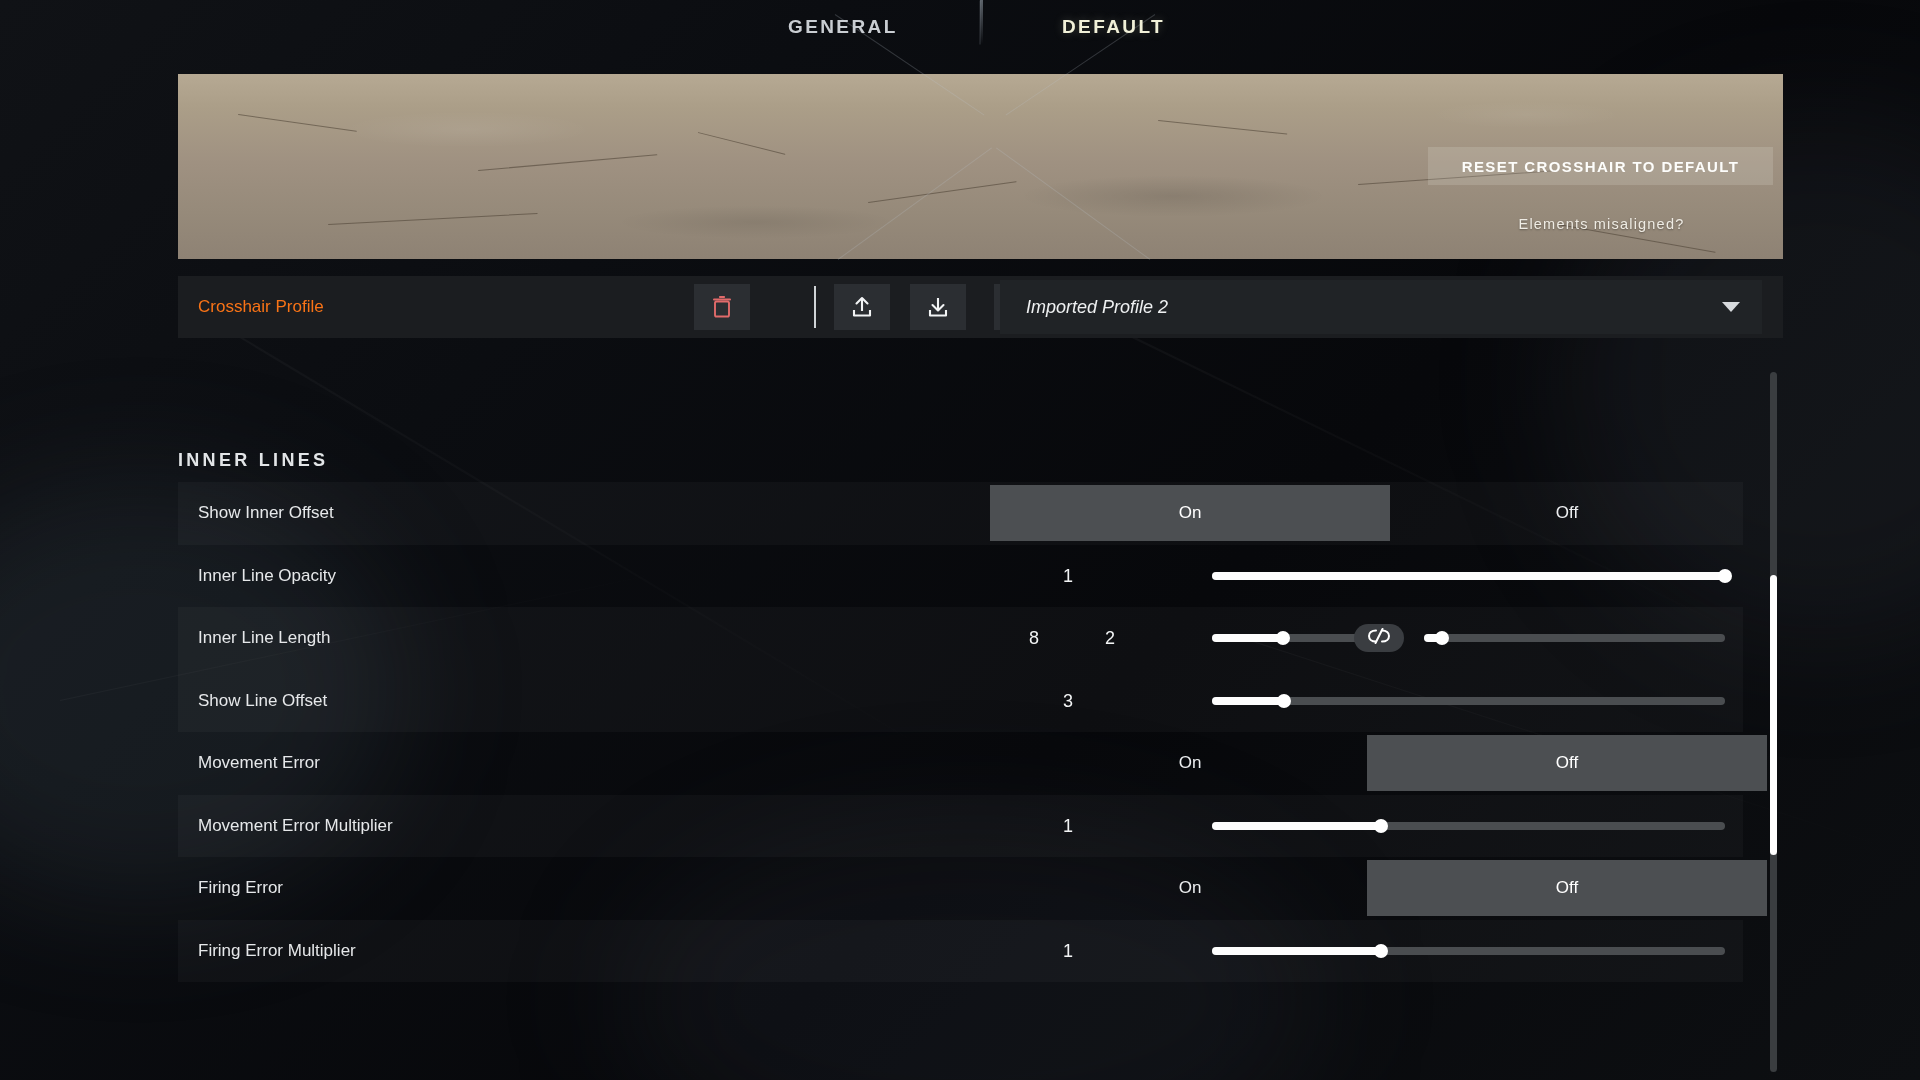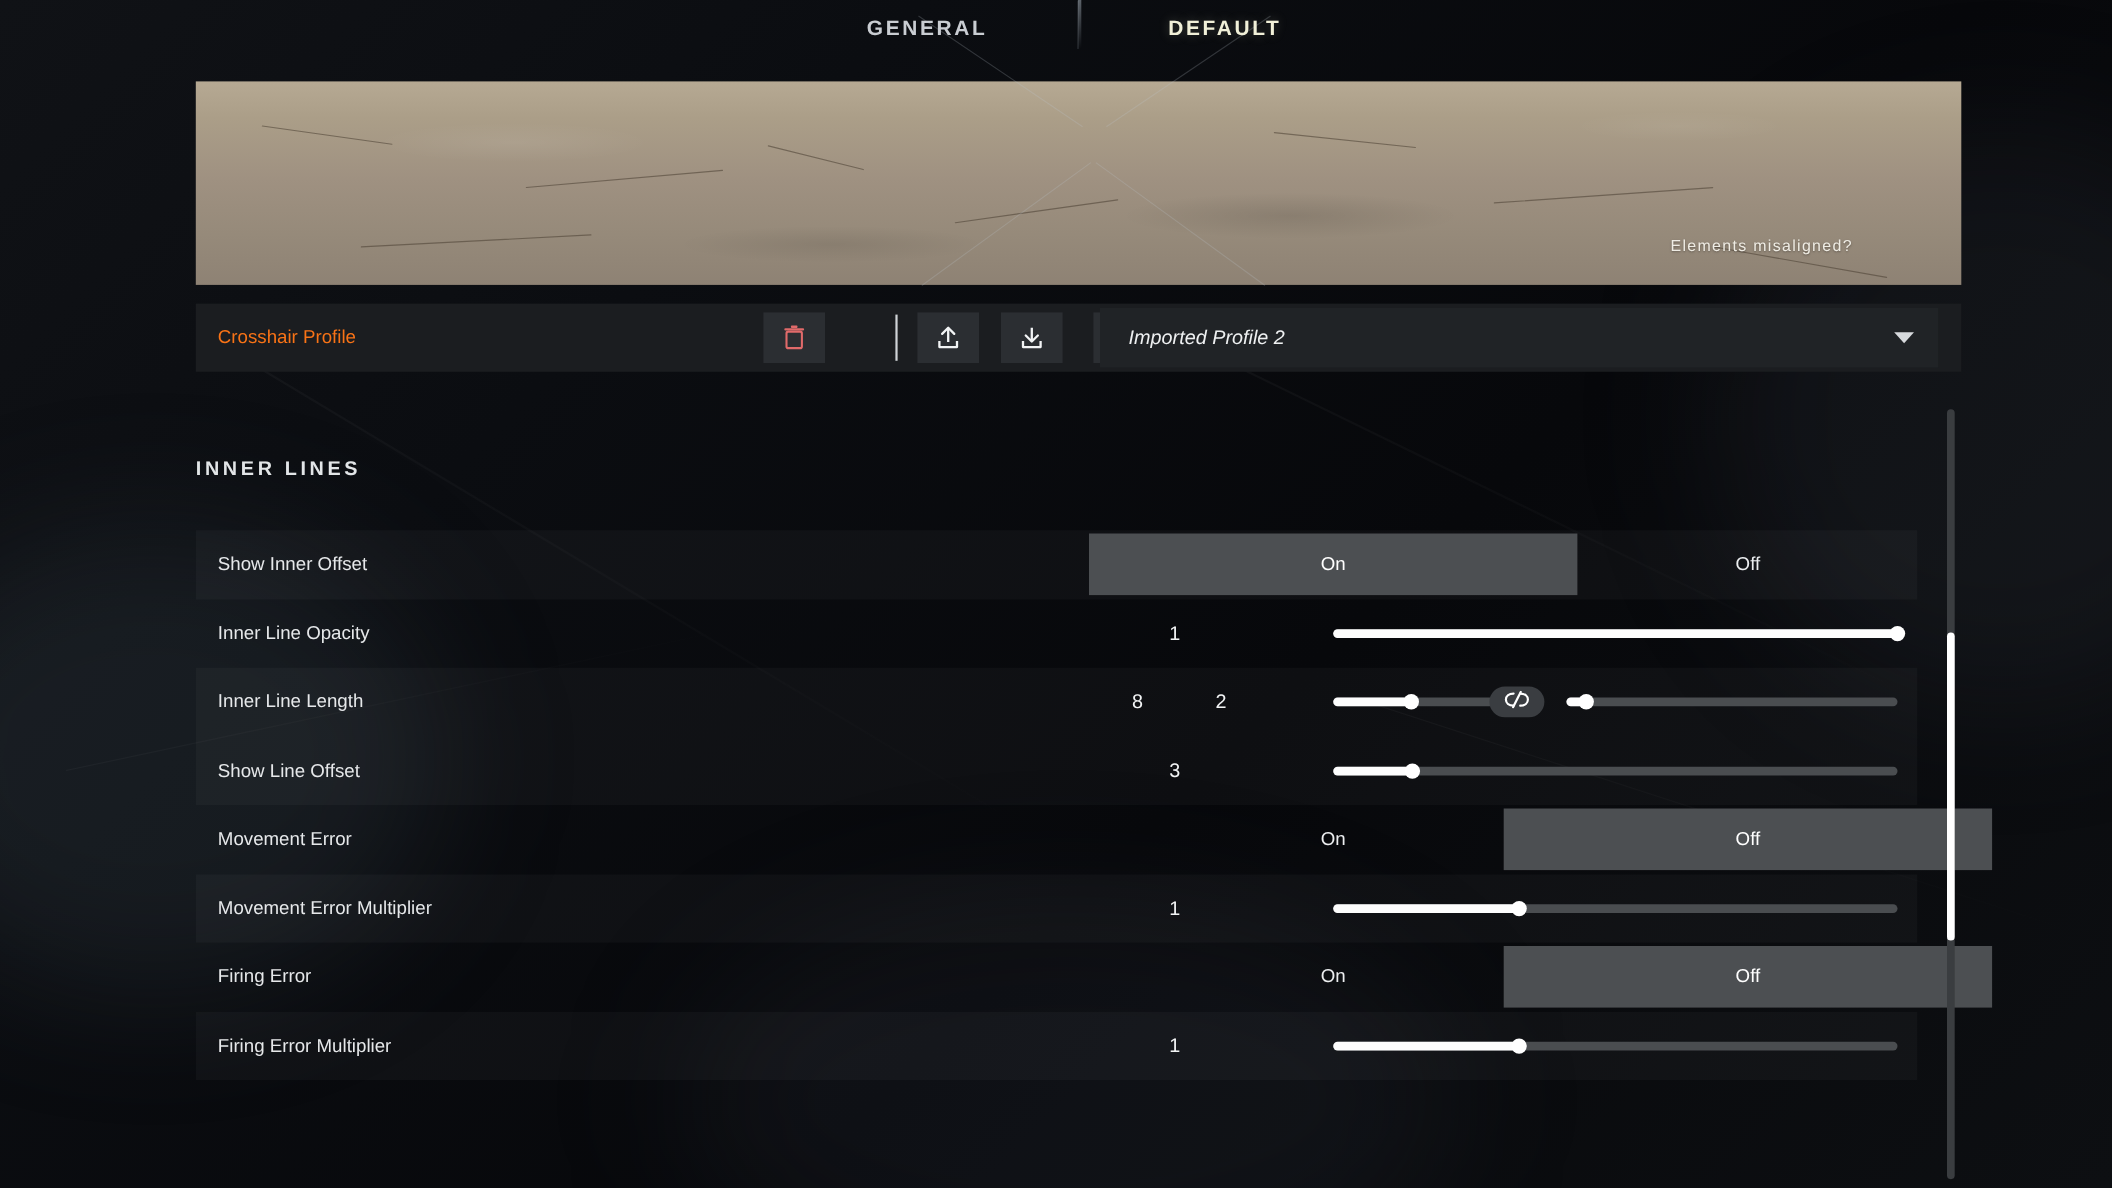--- a/index.html
+++ b/index.html
@@ -152,21 +152,21 @@
   .chev {
     position: absolute; right: 22px; top: 50%; transform: translateY(-50%);
     width: 0; height: 0;
     border-left: 9px solid transparent;
     border-right: 9px solid transparent;
     border-top: 10px solid #d7dadd;
   }
 
   
   .section-title {
-    position: absolute; left: 178px; top: 416px;
+    position: absolute; left: 178px; top: 450px;
     color: #e2e5e7; font-size: 18px; font-weight: 700; letter-spacing: 3.3px;
     z-index: 6;
   }
 
   .rows {
     position: absolute; left: 178px; top: 482px; width: 1565px;
     z-index: 6;
   }
   .row {
     position: relative;
@@ -177,21 +177,21 @@
   .row .rlabel {
     position: absolute; left: 20px;
     color: #e6e8ea; font-size: 17px;
     white-space: nowrap;
   }
 
   
   .ctl { position: absolute; left: 812px; top: 0; width: 753px; height: 100%; }
 
   
-  .toggle { position: absolute; top: 3px; height: 56px; width: 444px;
+  .toggle { position: absolute; top: 3px; height: 56px; width: 400px;
             display: flex; align-items: center; justify-content: center;
             font-size: 17px; cursor: pointer; }
   .toggle.left { left: 0; }
   .toggle.right { left: 377px; }
   .toggle.on  { background: #4c4f52; color: #ffffff; }
   .toggle.off { background: transparent; color: #eceef0; }
 
   
   .val {
     position: absolute; top: 50%; transform: translateY(-50%);
@@ -276,20 +276,21 @@
     <div class="crack" style="left:980px; top:46px; width:130px; transform:rotate(6deg);"></div>
     <div class="crack" style="left:1180px; top:110px; width:200px; transform:rotate(-4deg);"></div>
     <div class="crack" style="left:1380px; top:150px; width:160px; transform:rotate(10deg);"></div>
     <div class="crack" style="left:150px; top:150px; width:210px; transform:rotate(-3deg);"></div>
   </div>
 
   <div class="crosshair-preview">
     <div class="cx-dot"></div>
   </div>
 
+  <div class="reset-btn">RESET CROSSHAIR TO DEFAULT</div>
 
   <div class="misaligned">Elements misaligned?</div>
 
   <div class="profile-bar">
     <div class="profile-label">Crosshair Profile</div>
 
     <div class="icon-btn" style="left:516px;">
       <span>
         <svg width="22" height="24" viewBox="0 0 22 24">
           <rect x="4" y="6.5" width="14" height="15" rx="1.6" fill="none" stroke="#e06a6a" stroke-width="1.9"></rect>

